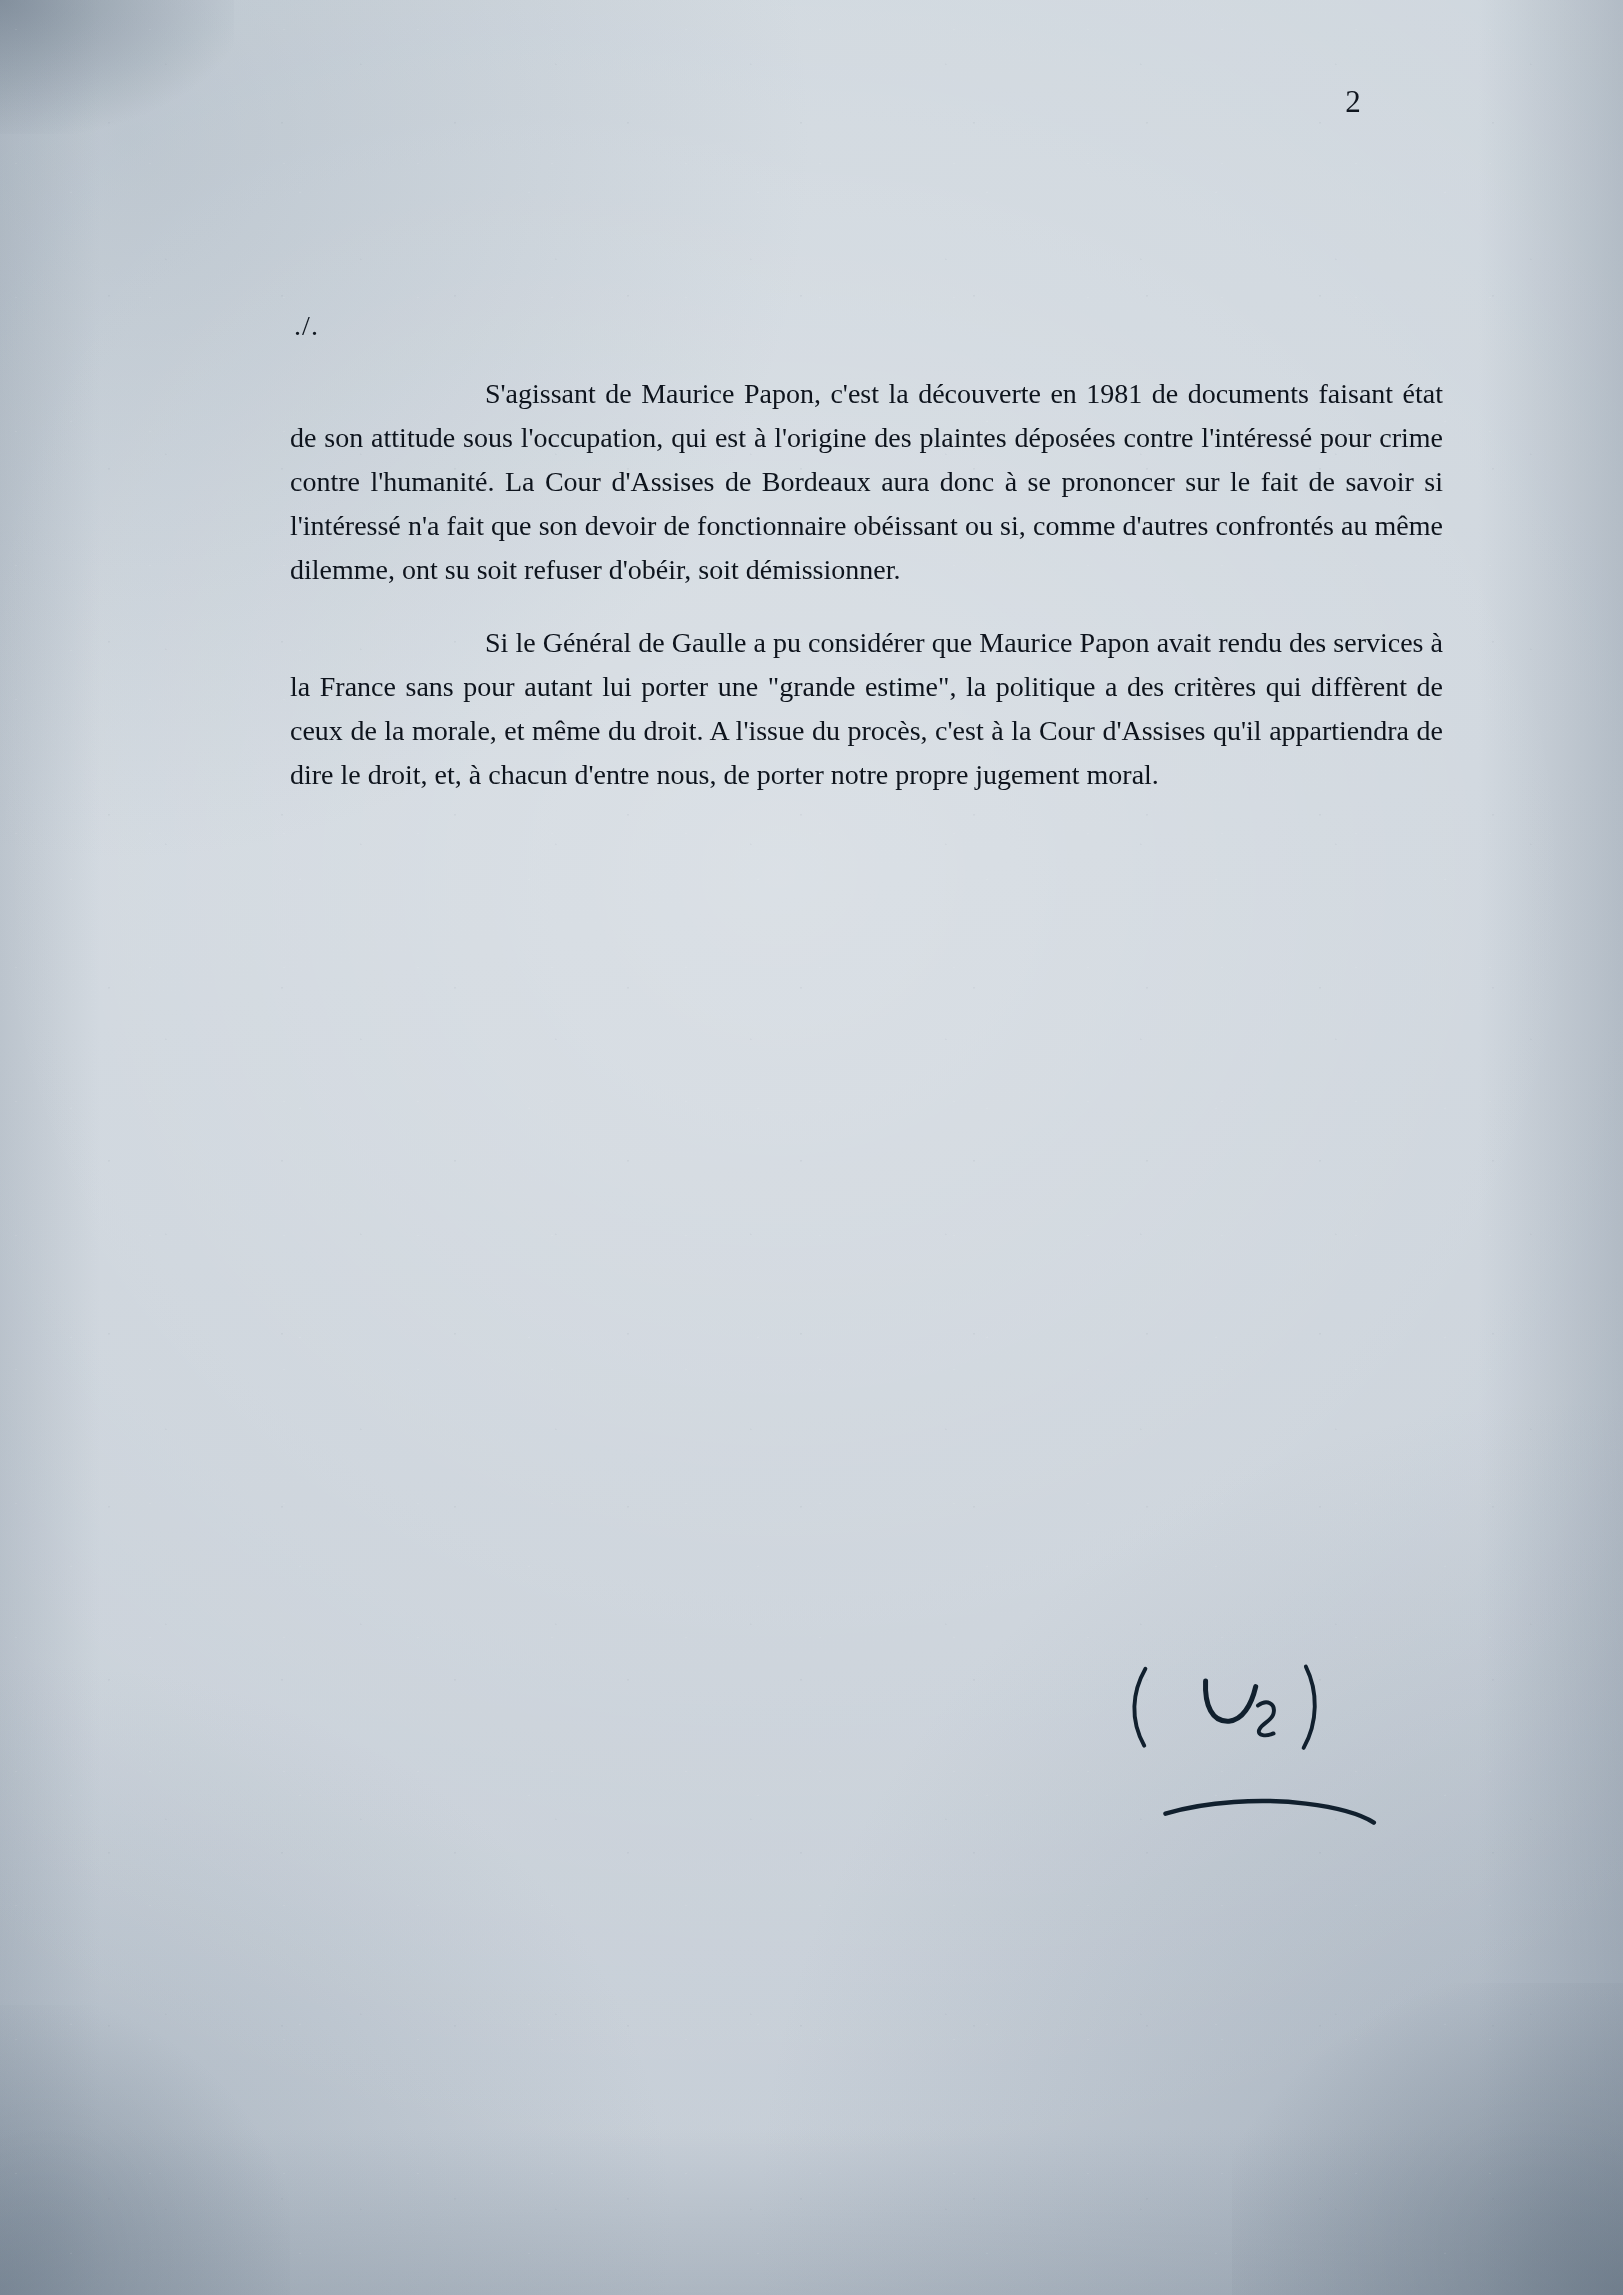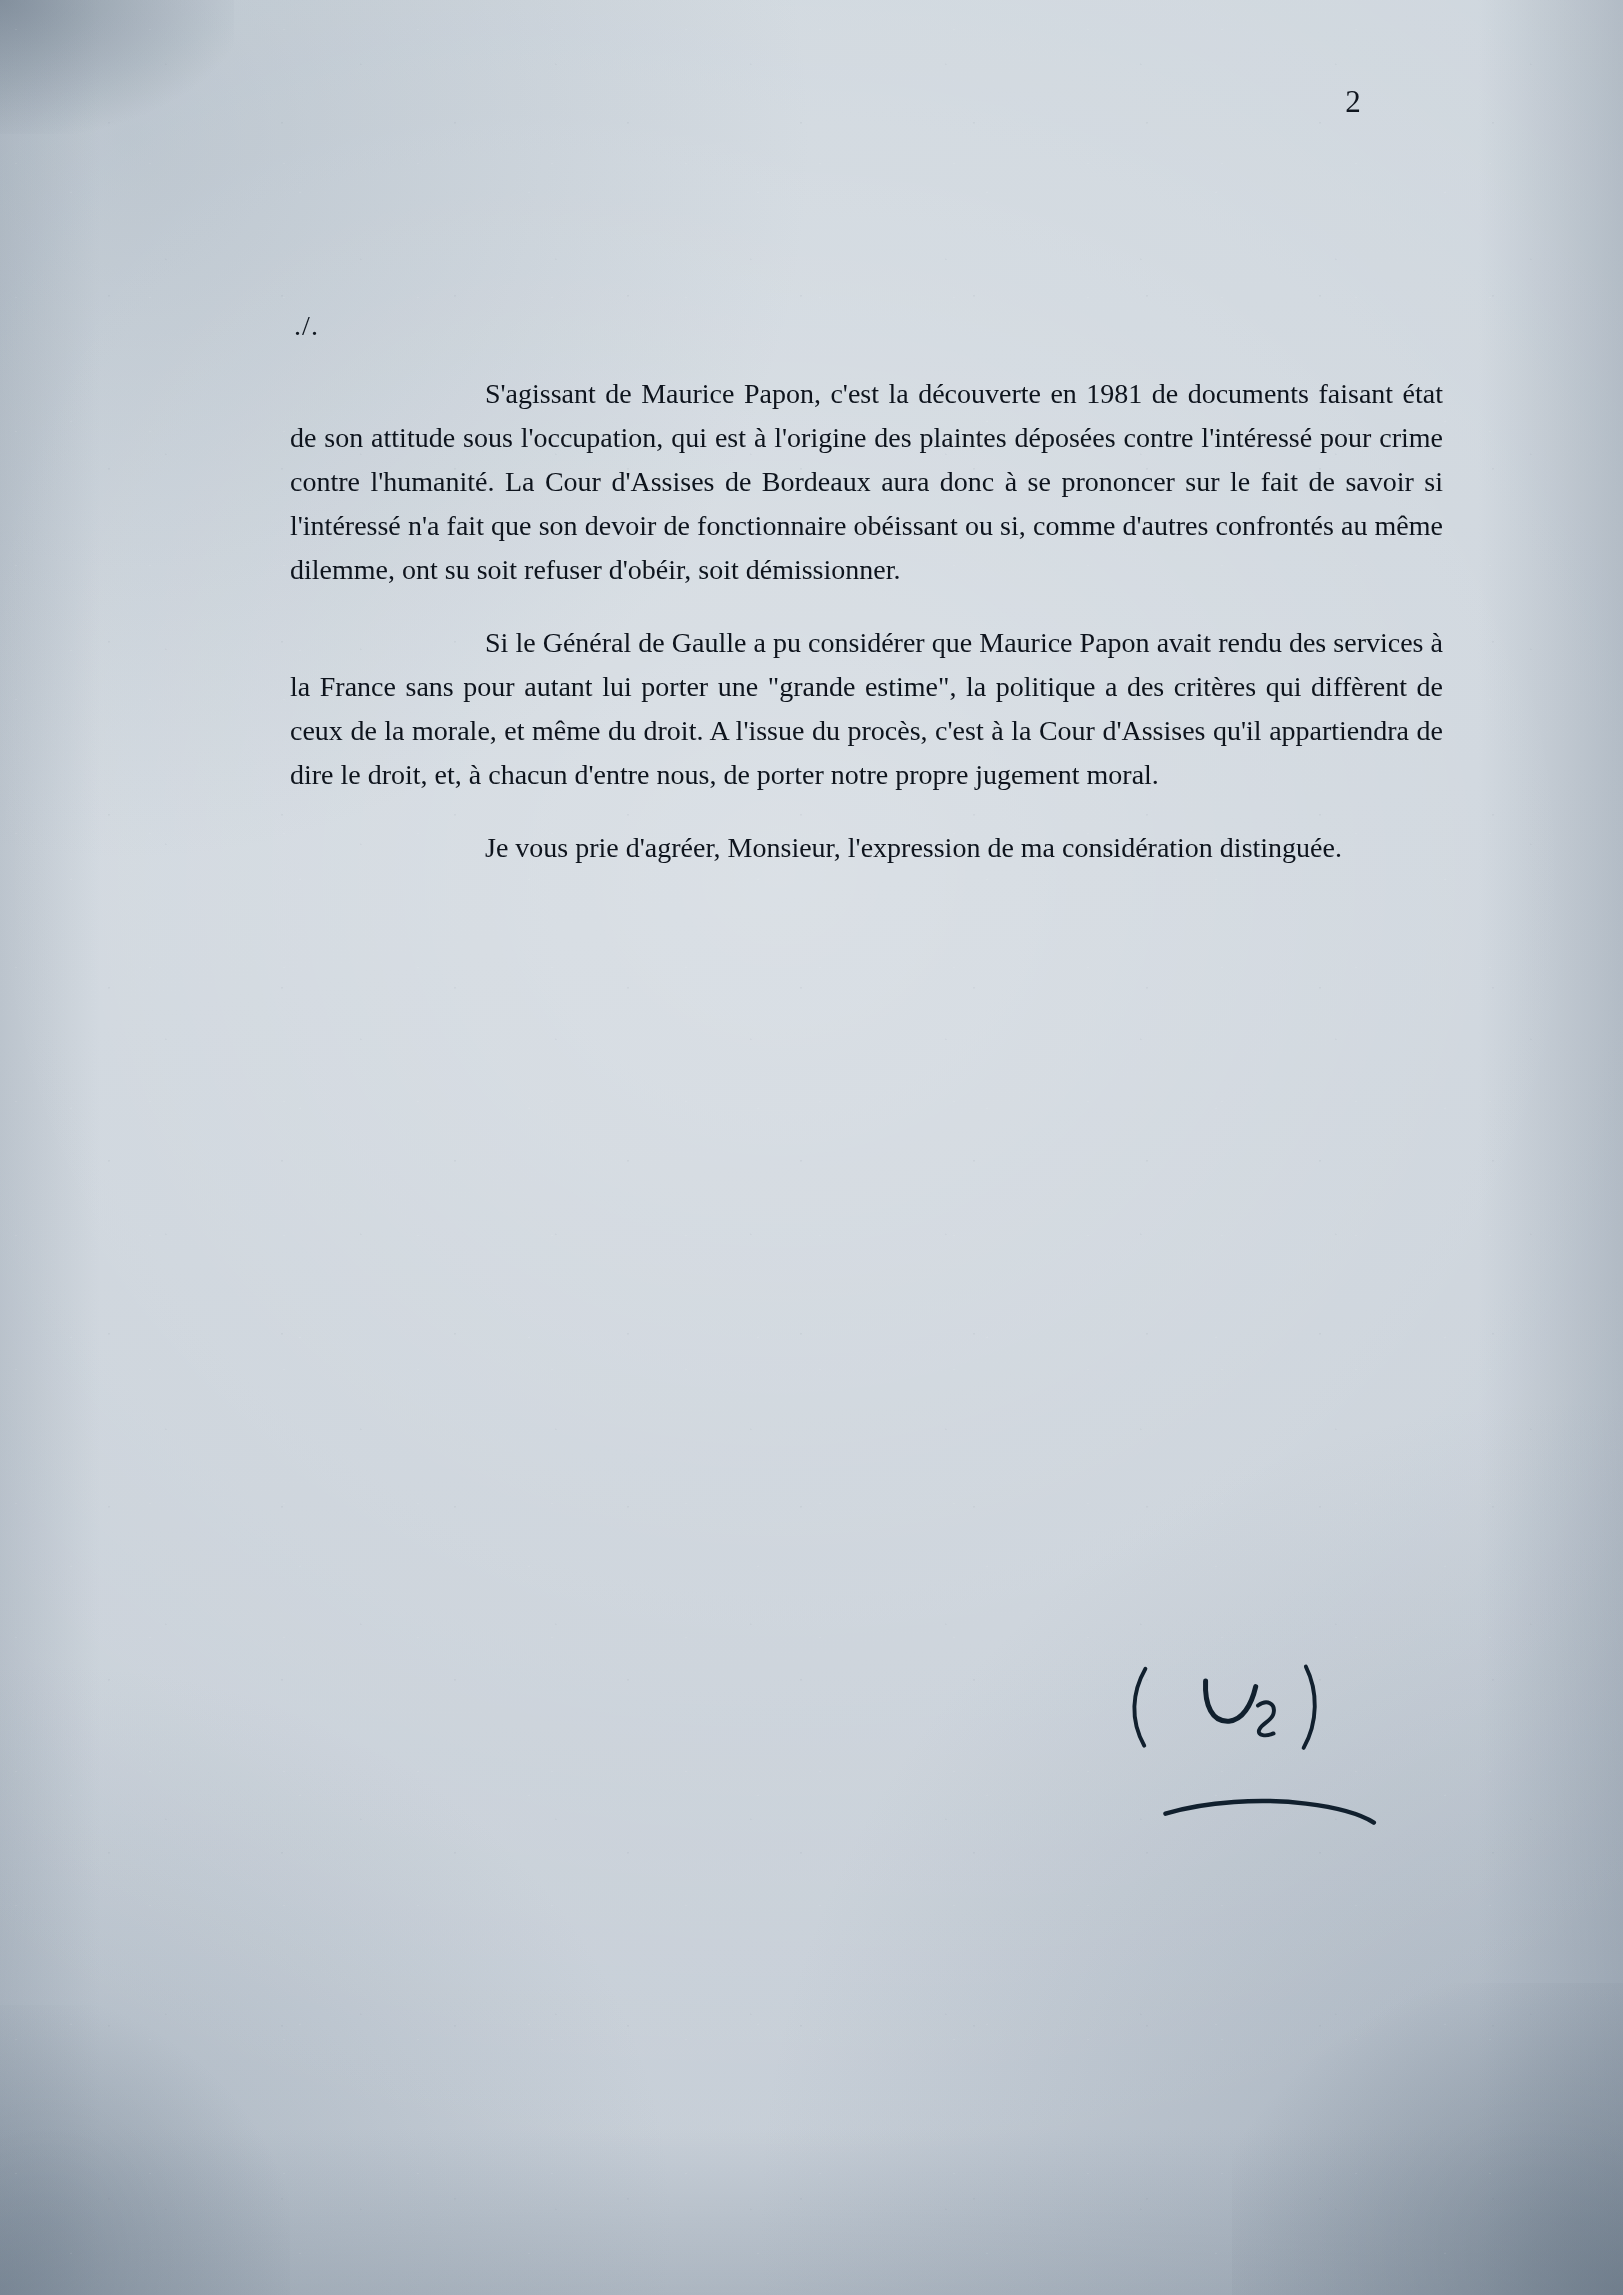--- a/index.html
+++ b/index.html
@@ -130,21 +130,20 @@
   <div class="edge-shade edge-bottom-left"></div>
   <div class="edge-shade edge-bottom-right"></div>
 
   <div class="page-number">2</div>
 
   <div class="continuation-mark">./.</div>
 
   <div class="body-text">
     <p class="para">S'agissant de Maurice Papon, c'est la découverte en 1981 de documents faisant état de son attitude sous l'occupation, qui est à l'origine des plaintes déposées contre l'intéressé pour crime contre l'humanité. La Cour d'Assises de Bordeaux aura donc à se prononcer sur le fait de savoir si l'intéressé n'a fait que son devoir de fonctionnaire obéissant ou si, comme d'autres confrontés au même dilemme, ont su soit refuser d'obéir, soit démissionner.</p>
     <p class="para">Si le Général de Gaulle a pu considérer que Maurice Papon avait rendu des services à la France sans pour autant lui porter une "grande estime", la politique a des critères qui diffèrent de ceux de la morale, et même du droit. A l'issue du procès, c'est à la Cour d'Assises qu'il appartiendra de dire le droit, et, à chacun d'entre nous, de porter notre propre jugement moral.</p>
-    <p class="para">Je vous prie d'agréer, Monsieur, l'expression de ma considération distinguée.</p>
   </div>
 
   <div class="signature">
     <svg viewBox="0 0 560 400" xmlns="http://www.w3.org/2000/svg">
       <g fill="none" stroke="#11202e" stroke-linecap="round" stroke-linejoin="round">
         <path d="M42 30 C18 72, 14 122, 40 168" stroke-width="7"></path>
         <path d="M150 52 C148 96, 162 126, 192 124 C216 122, 232 96, 240 62" stroke-width="9"></path>
         <path d="M244 96 C260 84, 276 92, 272 110 C269 124, 250 128, 246 140 C243 150, 258 152, 272 146" stroke-width="7"></path>
         <path d="M330 26 C352 70, 352 126, 326 172" stroke-width="7"></path>
         <path d="M78 290 C150 268, 250 262, 330 272 C388 279, 430 292, 452 306" stroke-width="8"></path>

